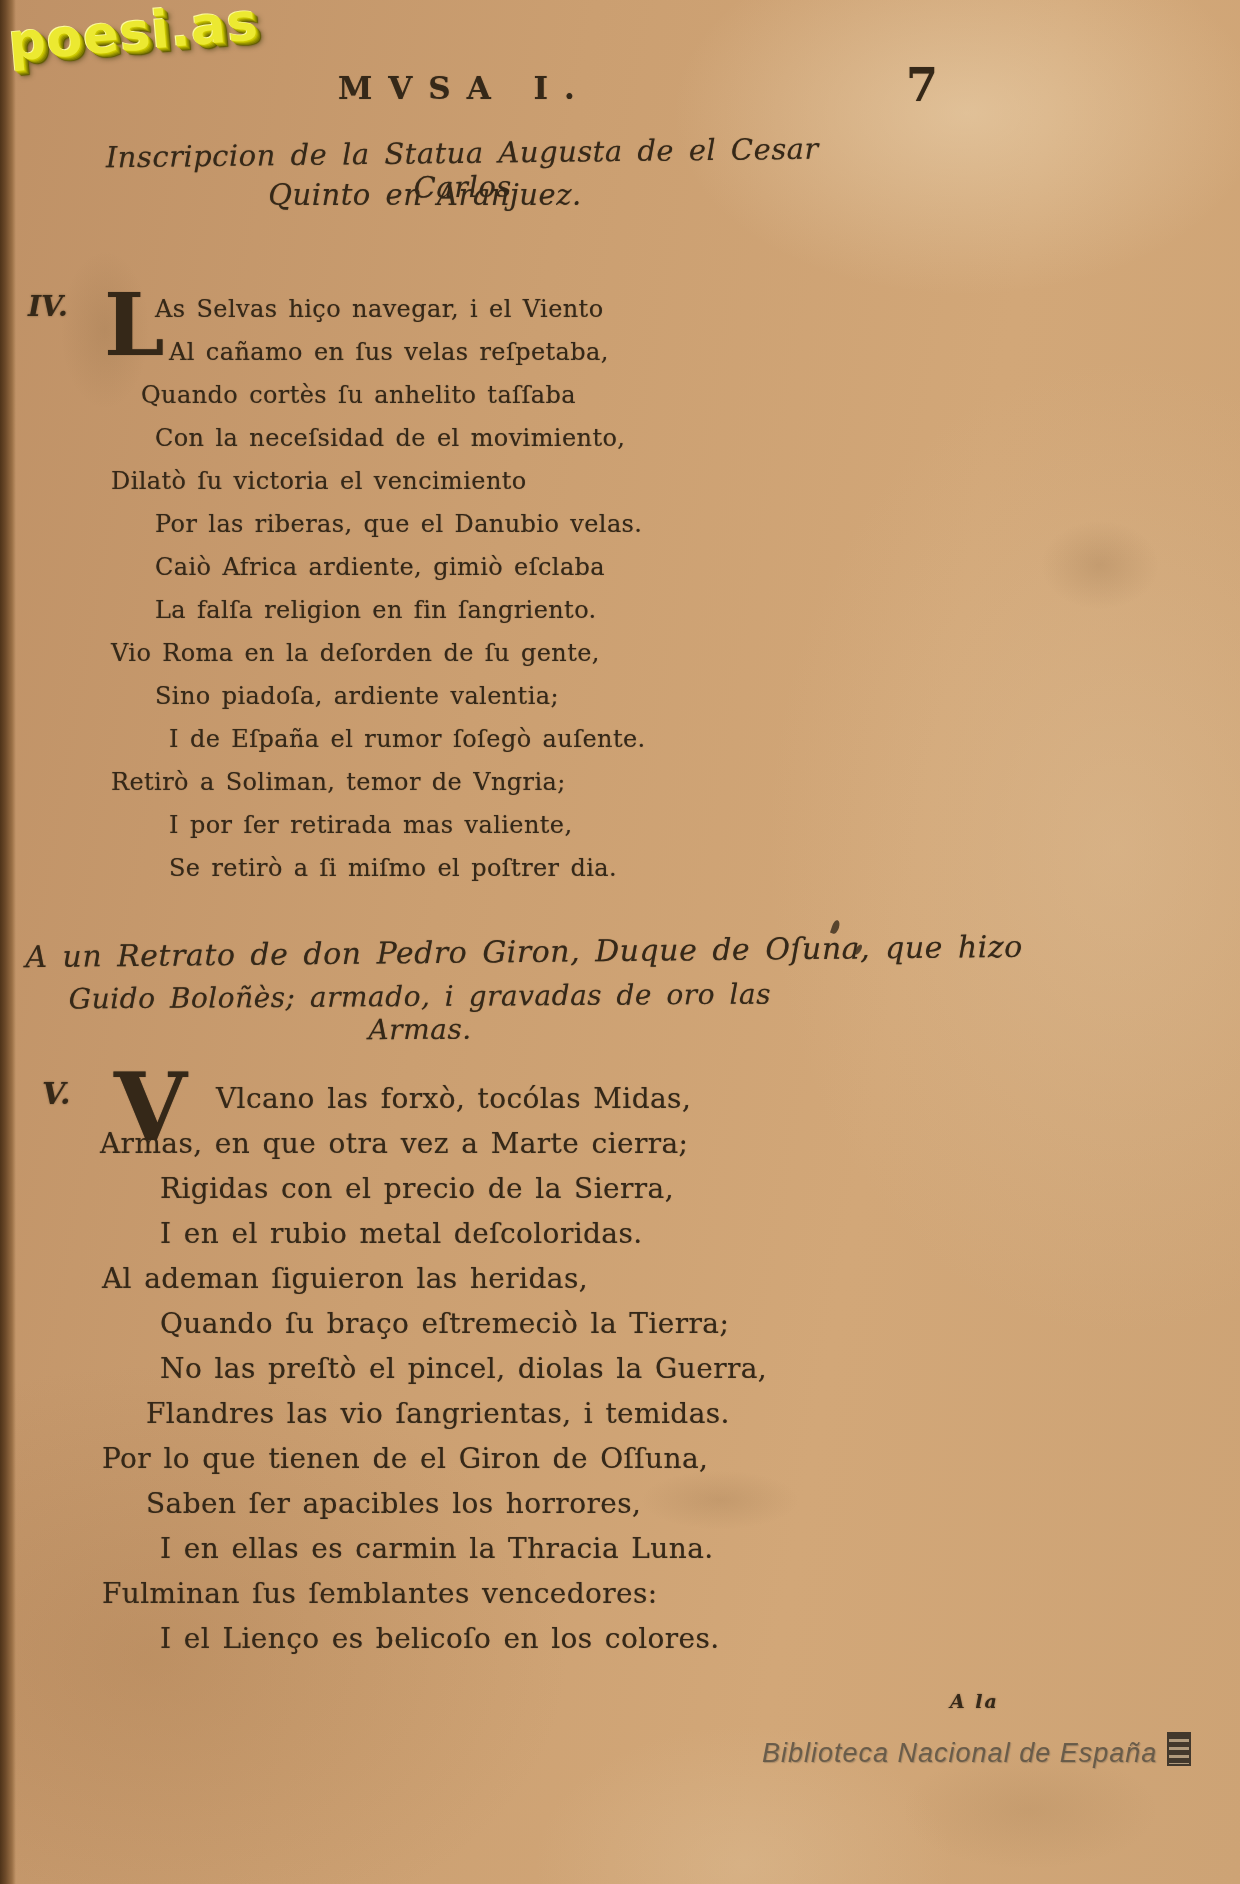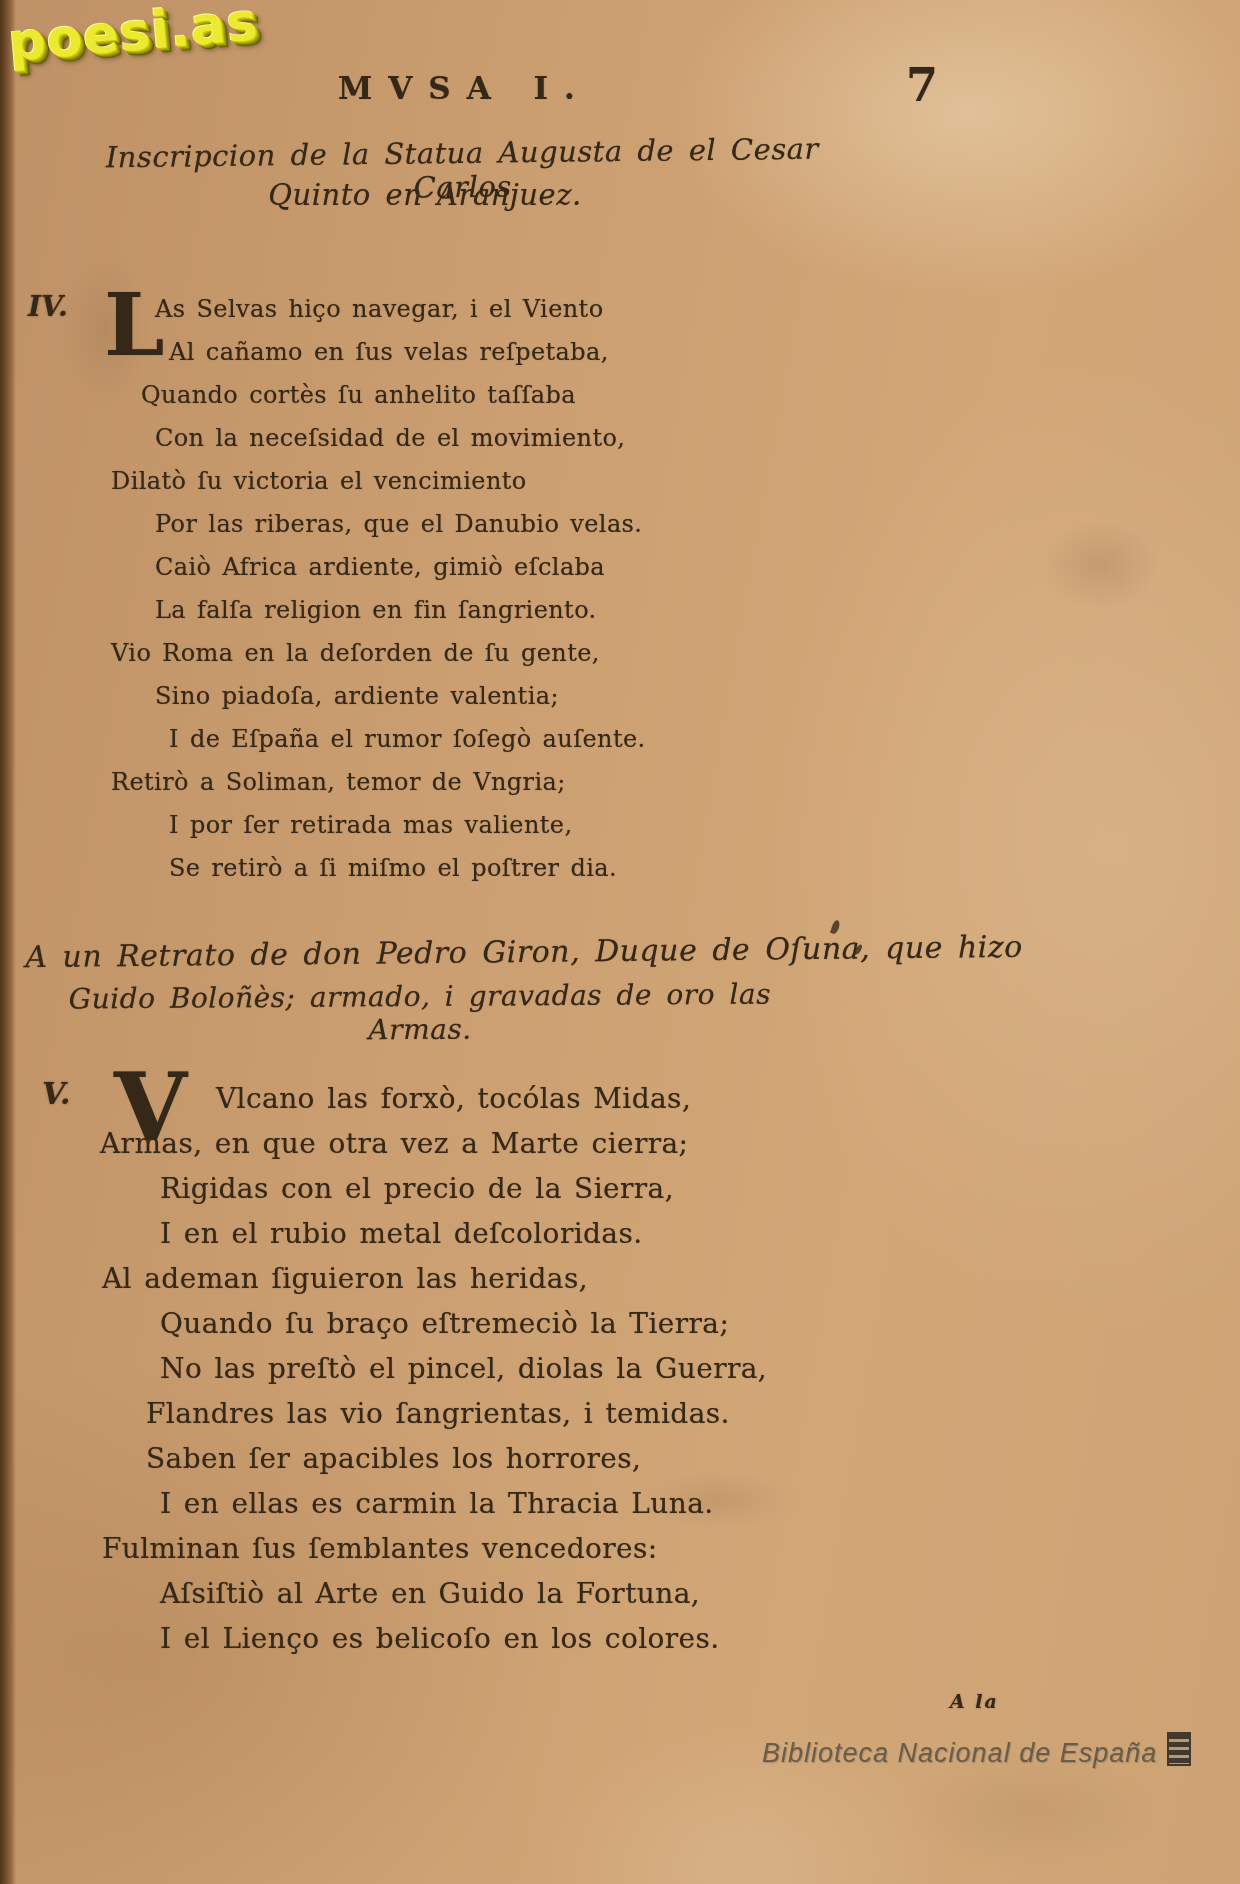--- a/index.html
+++ b/index.html
@@ -122,24 +122,24 @@
 <div class="abs dropcap cap2">V</div>
 <div class="abs poem poem2">
     <div class="line ind4">Vlcano las forxò, tocólas Midas,</div>
     <div class="line ind5">Armas, en que otra vez a Marte cierra;</div>
     <div class="line ind3">Rigidas con el precio de la Sierra,</div>
     <div class="line ind3">I en el rubio metal deſcoloridas.</div>
     <div class="line ind0">Al ademan ſiguieron las heridas,</div>
     <div class="line ind3">Quando ſu braço eſtremeciò la Tierra;</div>
     <div class="line ind3">No las preſtò el pincel, diolas la Guerra,</div>
     <div class="line ind2">Flandres las vio ſangrientas, i temidas.</div>
+    <div class="line ind0">Por lo que tienen de el Giron de Oſſuna,</div>
     <div class="line ind2">Saben ſer apacibles los horrores,</div>
     <div class="line ind3">I en ellas es carmin la Thracia Luna.</div>
     <div class="line ind0">Fulminan ſus ſemblantes vencedores:</div>
-    <div class="line ind3">Aſsiſtiò al Arte en Guido la Fortuna,</div>
     <div class="line ind3">I el Lienço es belicoſo en los colores.</div>
   </div>
 
 <div class="abs speck s1"></div>
 <div class="abs speck s2"></div>
 
 <div class="abs catchword">A la</div>
 
 <div class="abs bne">
   <span>Biblioteca Nacional de España</span><span class="bne-logo"></span>

